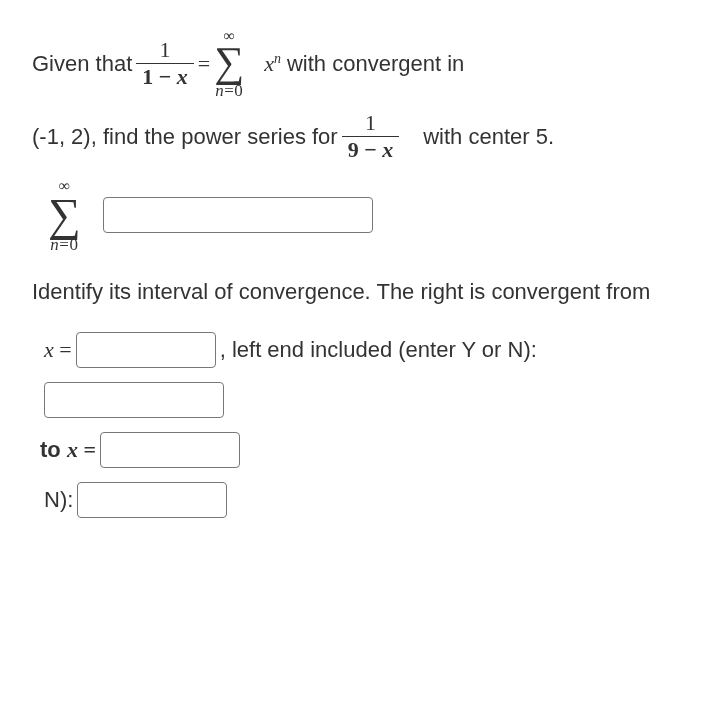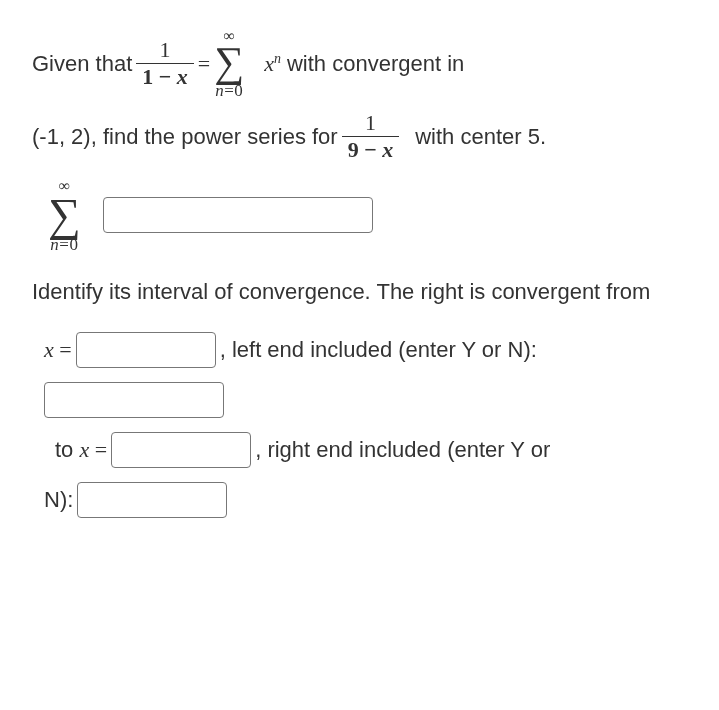--- a/index.html
+++ b/index.html
@@ -81,21 +81,21 @@
 
 <div class="block">
   <span class="inline">
     <span>(-1, 2), find the power series for </span>
     <span class="frac mathfont">
       <span class="num">1</span>
       <span class="den">
         <span>9 − </span><span class="italic">x</span>
       </span>
     </span>
-    <span style="margin-left:12px;"> with center 5.</span>
+    <span style="margin-left:20px;"> with center 5.</span>
   </span>
 </div>
 
 <div class="leadrow">
   <span class="sum mathfont">
     <span class="upper">∞</span>
     <span class="sigma">∑</span>
     <span class="lower">
       <span class="italic">n</span><span>=</span><span>0</span>
     </span>
@@ -111,23 +111,22 @@
   </span>
   <input class="box" style="width: 140px;">
   <span>, left end included (enter Y or N):</span>
 </div>
 
 <div class="row">
   <input class="box" style="width: 180px; margin-left: 12px;">
 </div>
 
 <div class="row">
-  <span style="margin-left:23px;">
+  <span style="margin-left:8px;font-weight:bold;">
     <span>to </span><span class="mathfont italic">x</span><span class="mathfont"> = </span>
   </span>
   <input class="box" style="width: 140px;">
-  <span>, right end included (enter Y or</span>
 </div>
 
 <div class="row">
   <span style="margin-left:12px;">N):</span>
   <input class="box" style="width: 150px;">
 </div>
 
 </body></html>

